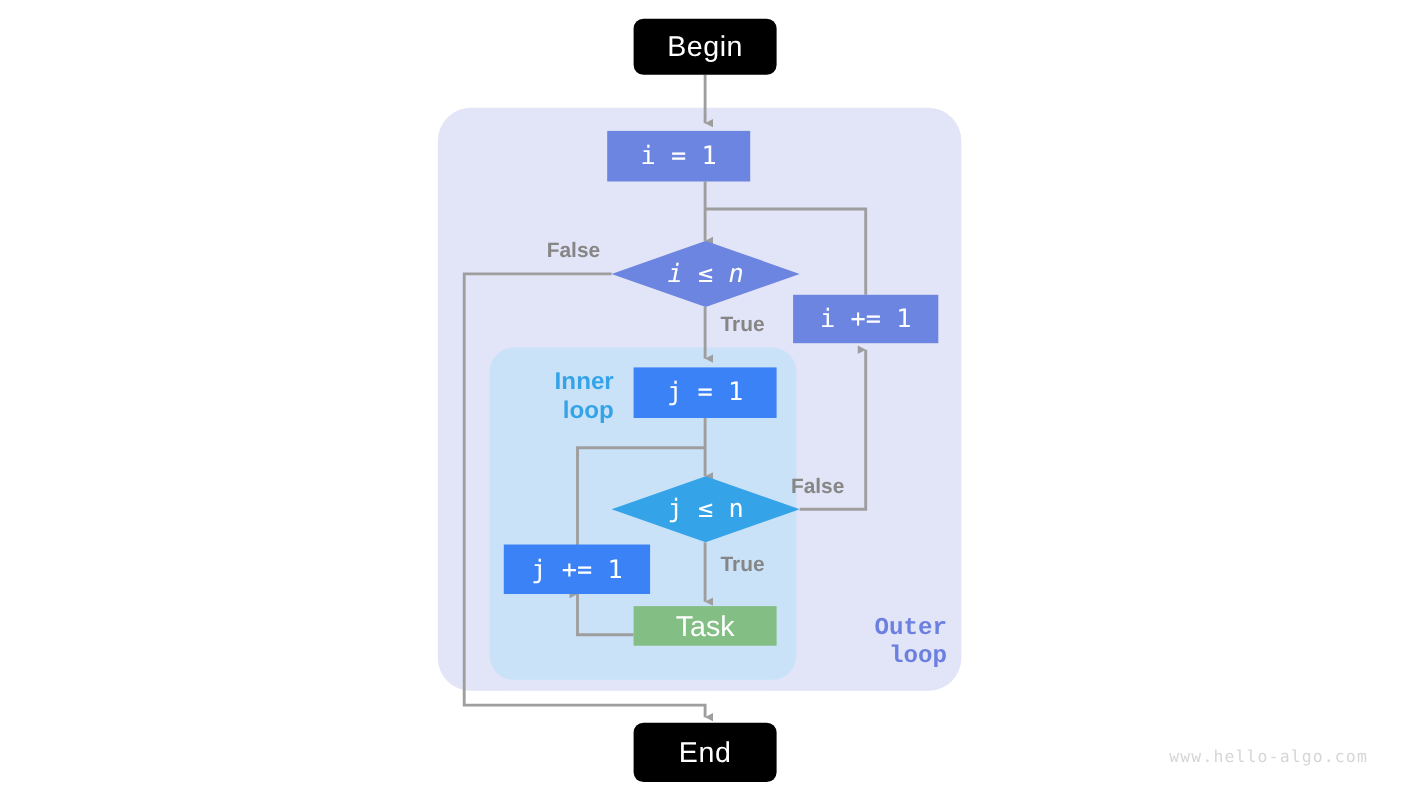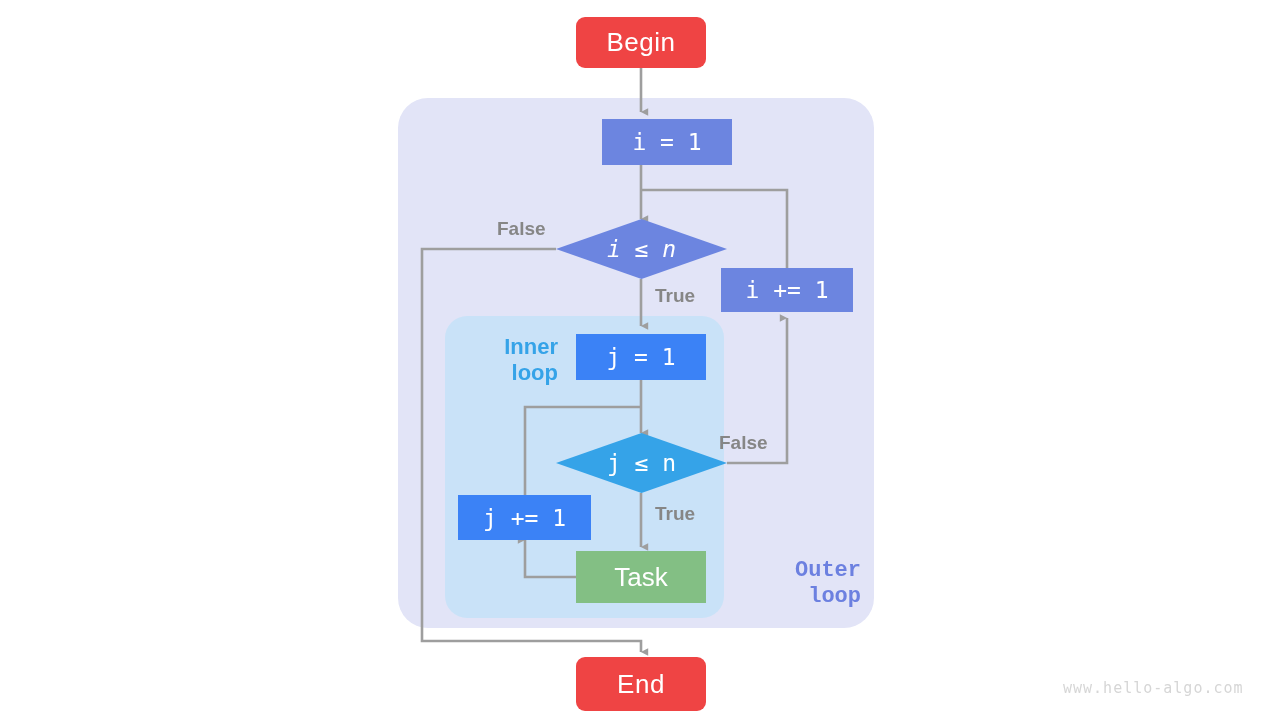--- a/index.html
+++ b/index.html
@@ -10,21 +10,21 @@
     overflow:hidden;
   }
   #stage{position:relative;width:1280px;height:720px;}
   svg.layer{position:absolute;left:0;top:0;width:1280px;height:720px;}
 
   .node{position:absolute;display:flex;align-items:center;justify-content:center;
         color:#ffffff;box-sizing:border-box;}
   .mono{font-family:"DejaVu Sans Mono","Liberation Mono",monospace;}
   .sans{font-family:"Liberation Sans", sans-serif;}
 
-  .terminal{background:#ef4444;border-radius:9px;font-size:26px;letter-spacing:.5px;}
+  .terminal{background:#000000;border-radius:9px;font-size:26px;letter-spacing:.5px;}
   .proc-outer{background:#6c85e0;font-size:23px;}
   .proc-inner{background:#3b82f6;font-size:23px;}
   .task{background:#83bf84;font-size:26px;}
 
   .diamond{position:absolute;display:flex;align-items:center;justify-content:center;
            color:#fff;font-size:23px;}
   .diamond .dshape{position:absolute;left:0;top:0;width:100%;height:100%;}
   .diamond .dlabel{position:relative;z-index:2;}
 
   .loopbox{position:absolute;box-sizing:border-box;}
@@ -78,21 +78,21 @@
       <path d="M727,463 L787,463 L787,318" marker-end="url(#ah)"></path>
 
       <path d="M576,577 L525,577 L525,540" marker-end="url(#ah)"></path>
     </g>
   </svg>
 
   <div class="node terminal sans" style="left:576px;top:17px;width:130px;height:51px;">
     <span>Begin</span>
   </div>
 
-  <div class="node proc-outer mono" style="left:602px;top:119px;width:130px;height:46px;text-align:right;">
+  <div class="node proc-outer mono" style="left:552px;top:119px;width:130px;height:46px;text-align:right;">
     <span>i = 1</span>
   </div>
 
   <div class="diamond mono" style="left:556px;top:219px;width:171px;height:60px;font-style:italic;">
     <svg class="dshape" viewBox="0 0 171 60" preserveAspectRatio="none">
       <polygon points="85.5,0 171,30 85.5,60 0,30" fill="#6c85e0"></polygon>
     </svg>
     <span class="dlabel">i ≤ n</span>
   </div>
 
@@ -108,21 +108,21 @@
     <svg class="dshape" viewBox="0 0 171 60" preserveAspectRatio="none">
       <polygon points="85.5,0 171,30 85.5,60 0,30" fill="#35a3e8"></polygon>
     </svg>
     <span class="dlabel">j ≤ n</span>
   </div>
 
   <div class="node proc-inner mono" style="left:458px;top:495px;width:133px;height:45px;">
     <span>j += 1</span>
   </div>
 
-  <div class="node task sans" style="left:576px;top:551px;width:130px;height:52px;">
+  <div class="node task sans" style="left:576px;top:551px;width:130px;height:36px;">
     <span>Task</span>
   </div>
 
   <div class="node terminal sans" style="left:576px;top:657px;width:130px;height:54px;">
     <span>End</span>
   </div>
 
   <div class="looplabel label-inner" style="left:460px;top:334px;width:98px;">
     <div>Inner</div>
     <div>loop</div>

